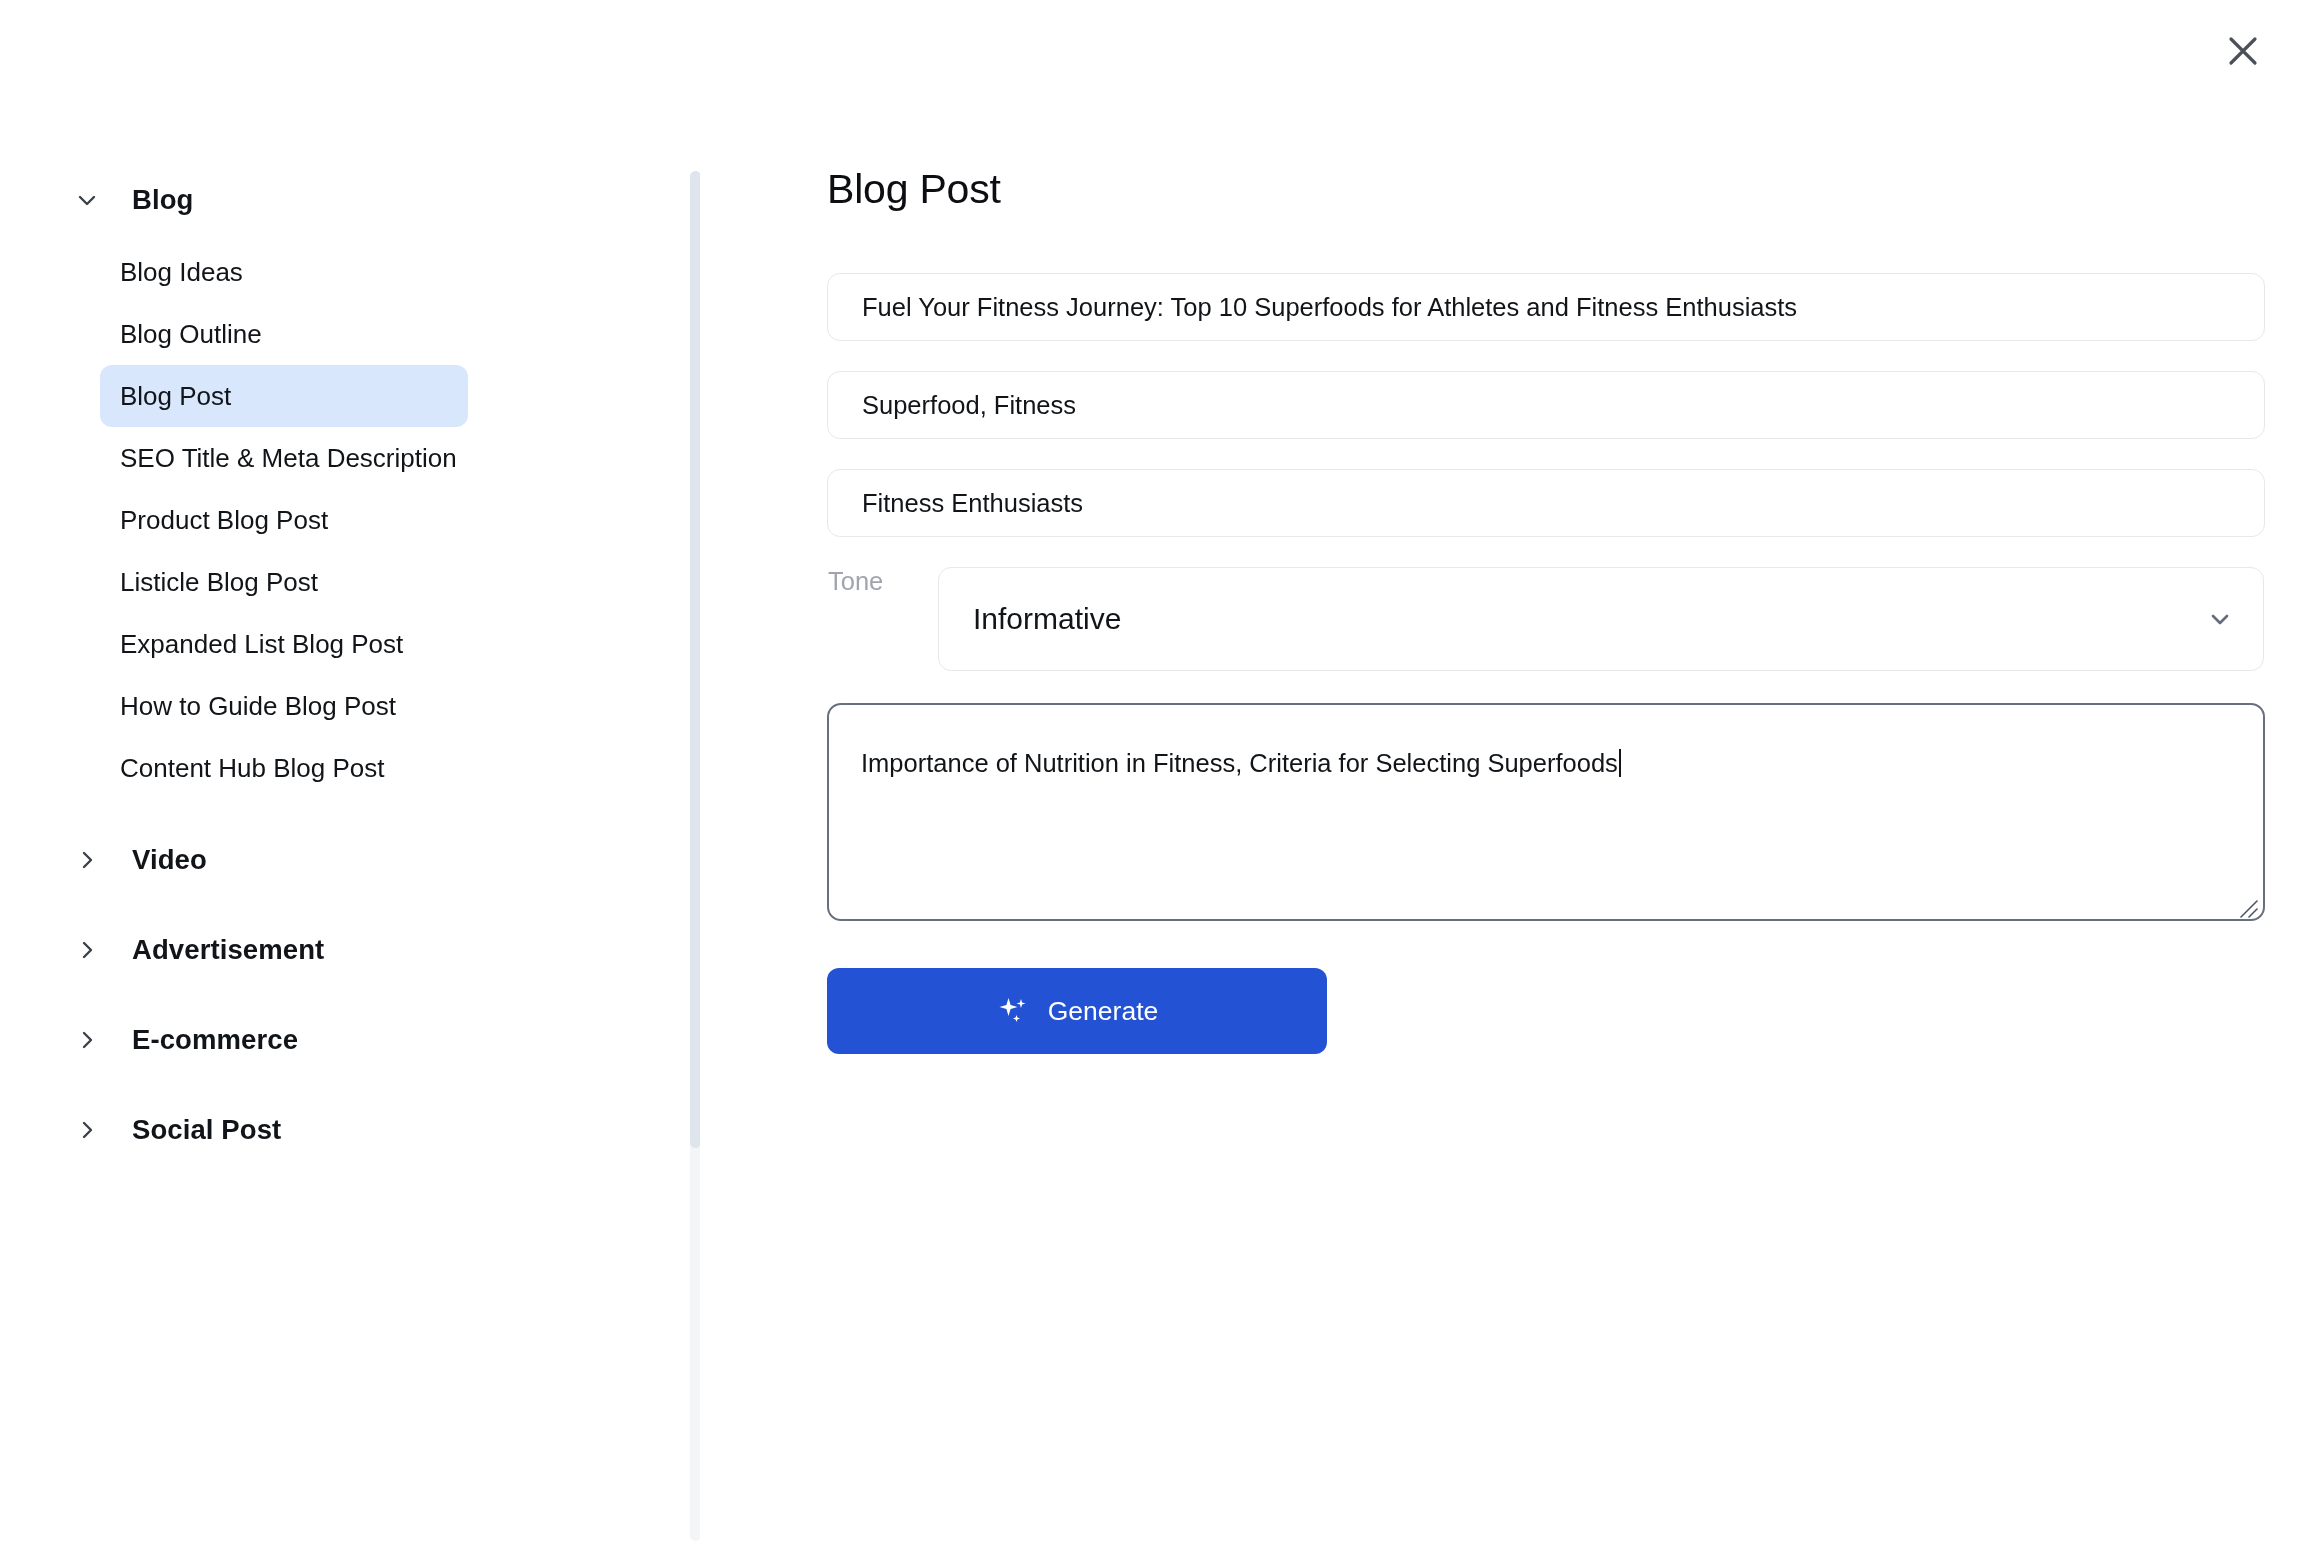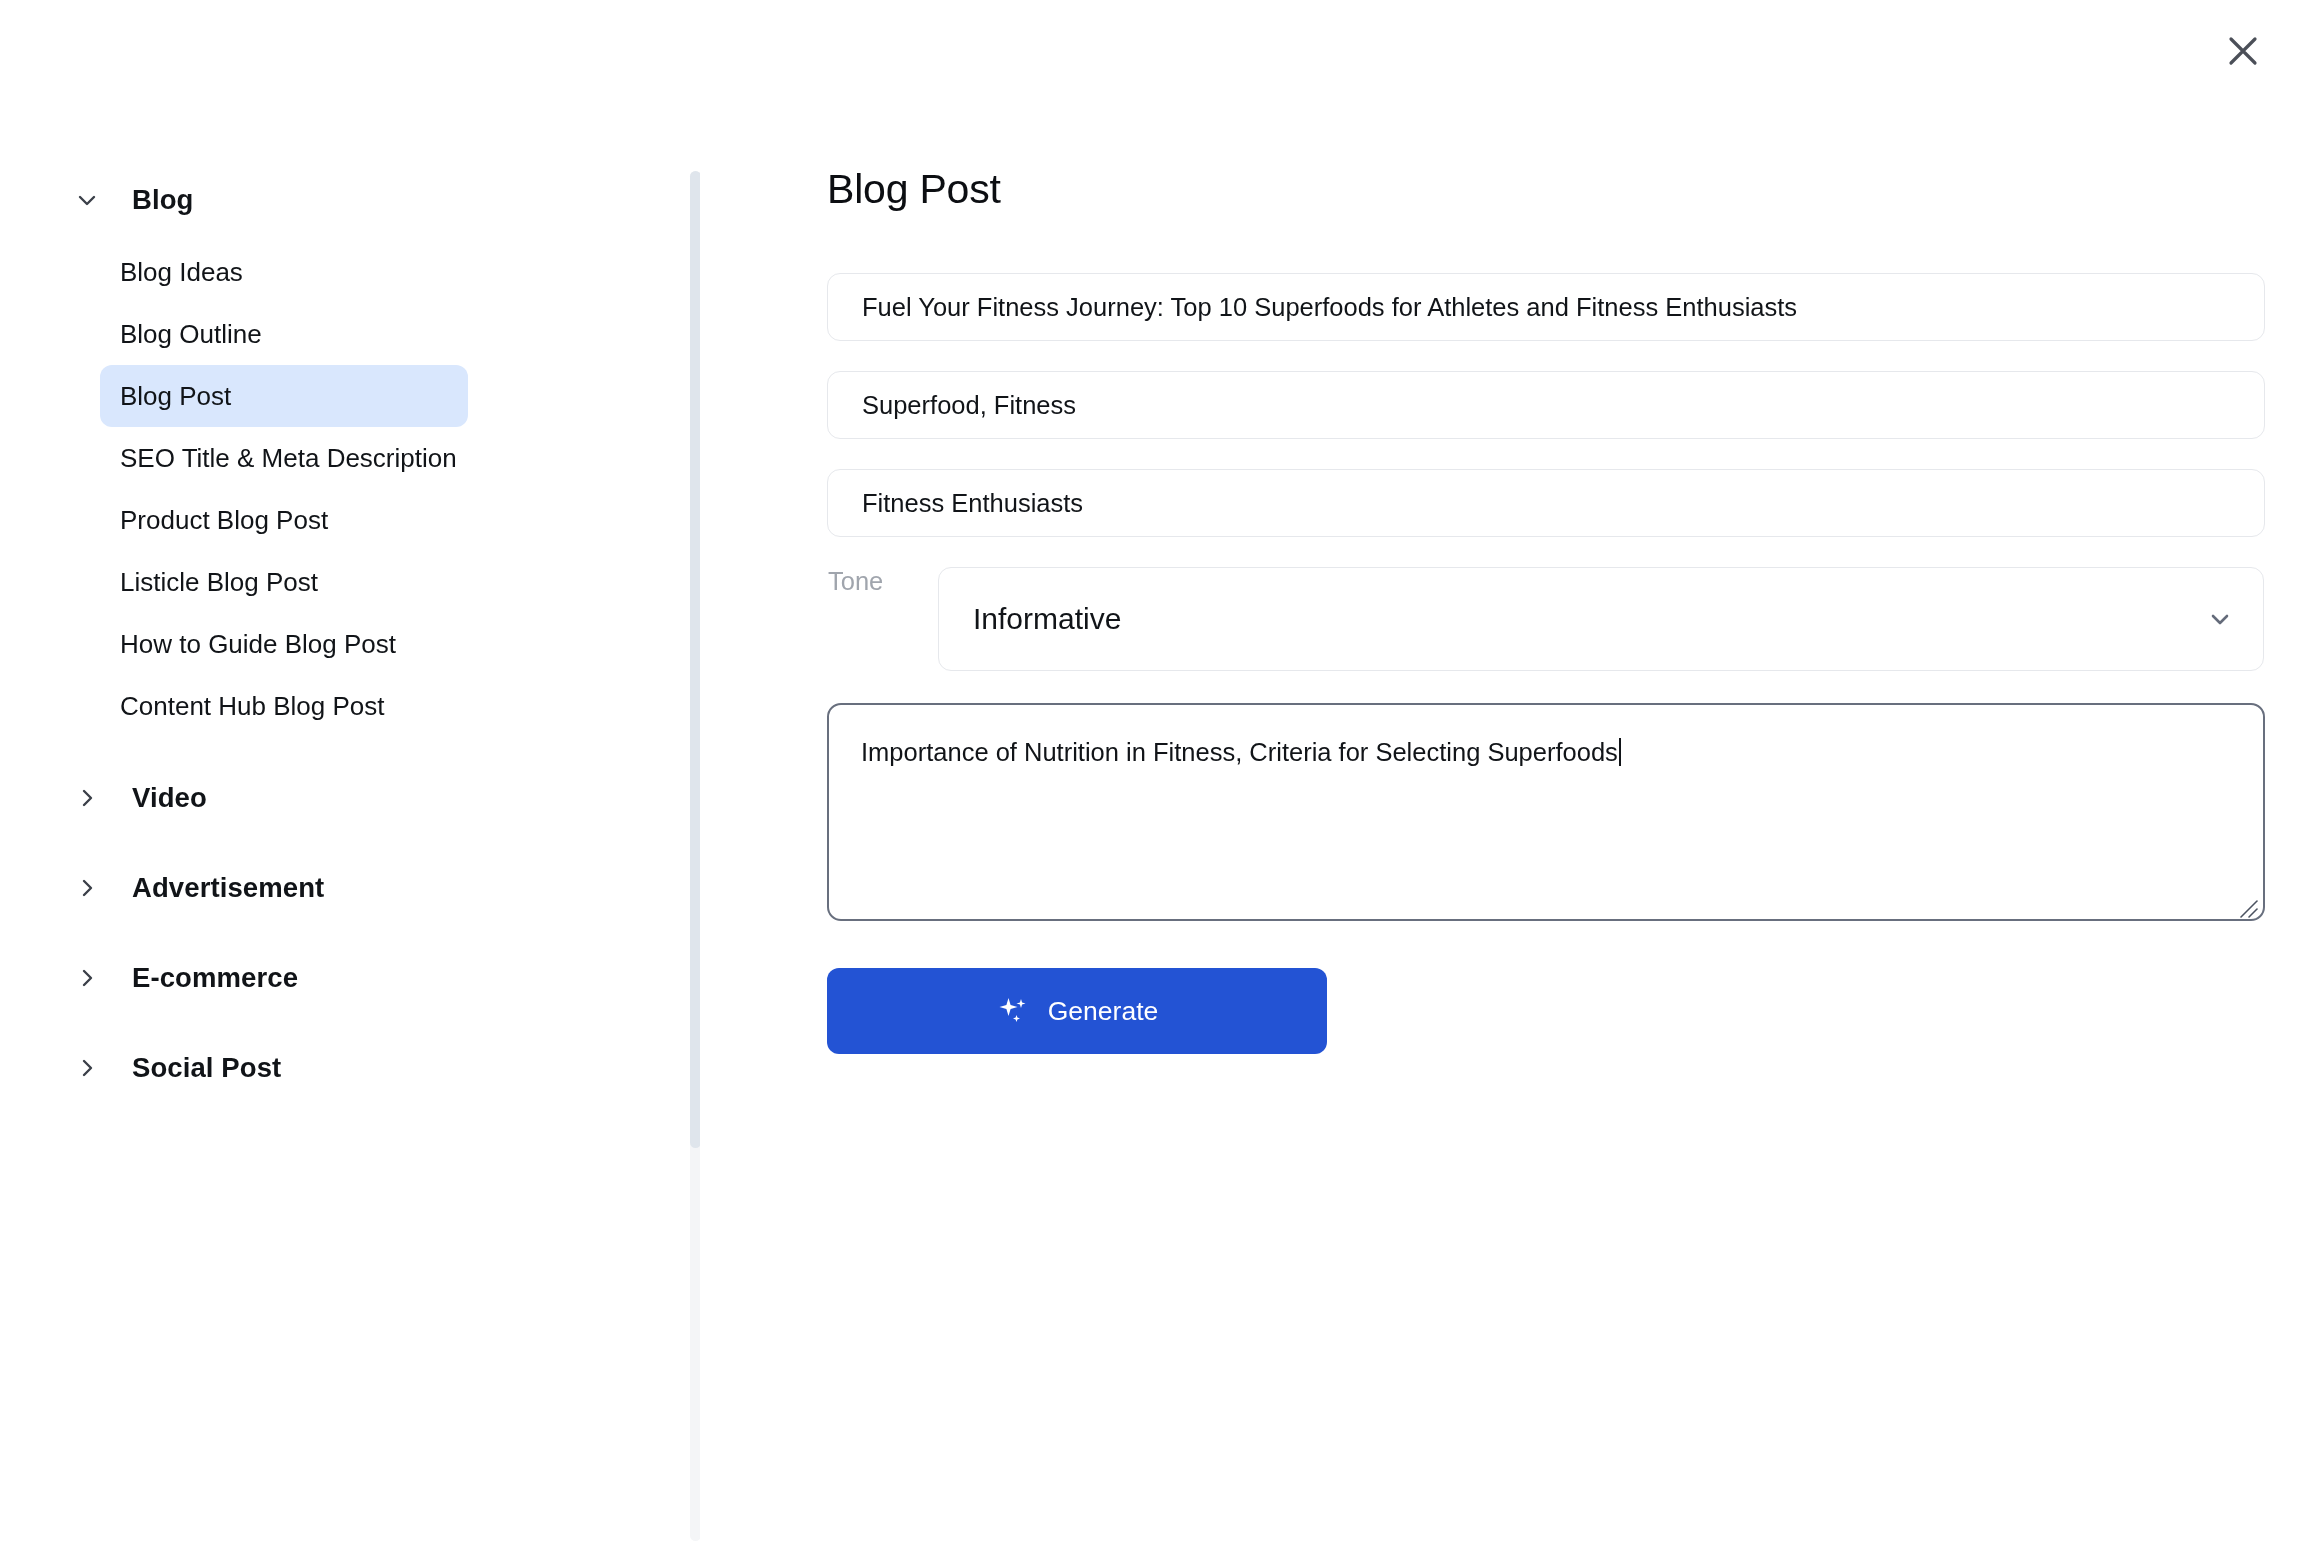--- a/index.html
+++ b/index.html
@@ -185,21 +185,21 @@
     display: flex;
     align-items: center;
   }
 
   .textarea-box {
     position: relative;
     width: 1438px;
     height: 218px;
     border: 2.5px solid #686f7e;
     border-radius: 14px;
-    padding: 30px 32px;
+    padding: 41px 32px;
     font-size: 25.5px;
     color: #111418;
     background: #fff;
     margin-bottom: 47px;
     cursor: text;
     line-height: 1.35;
   }
   .ta-text { position: relative; display: inline; }
   .caret {
     display: inline-block;
@@ -276,20 +276,23 @@
         <div class="sub-item">
           <span>SEO Title &amp; Meta Description</span>
         </div>
         <div class="sub-item">
           <span>Product Blog Post</span>
         </div>
         <div class="sub-item">
           <span>Listicle Blog Post</span>
         </div>
         <div class="sub-item">
+          <span>Expanded List Blog Post</span>
+        </div>
+        <div class="sub-item">
           <span>How to Guide Blog Post</span>
         </div>
         <div class="sub-item">
           <span>Content Hub Blog Post</span>
         </div>
       </div>
 
       <div class="group-header group-row">
         <span class="chev">
           <svg width="26" height="26" viewBox="0 0 26 26" fill="none">

